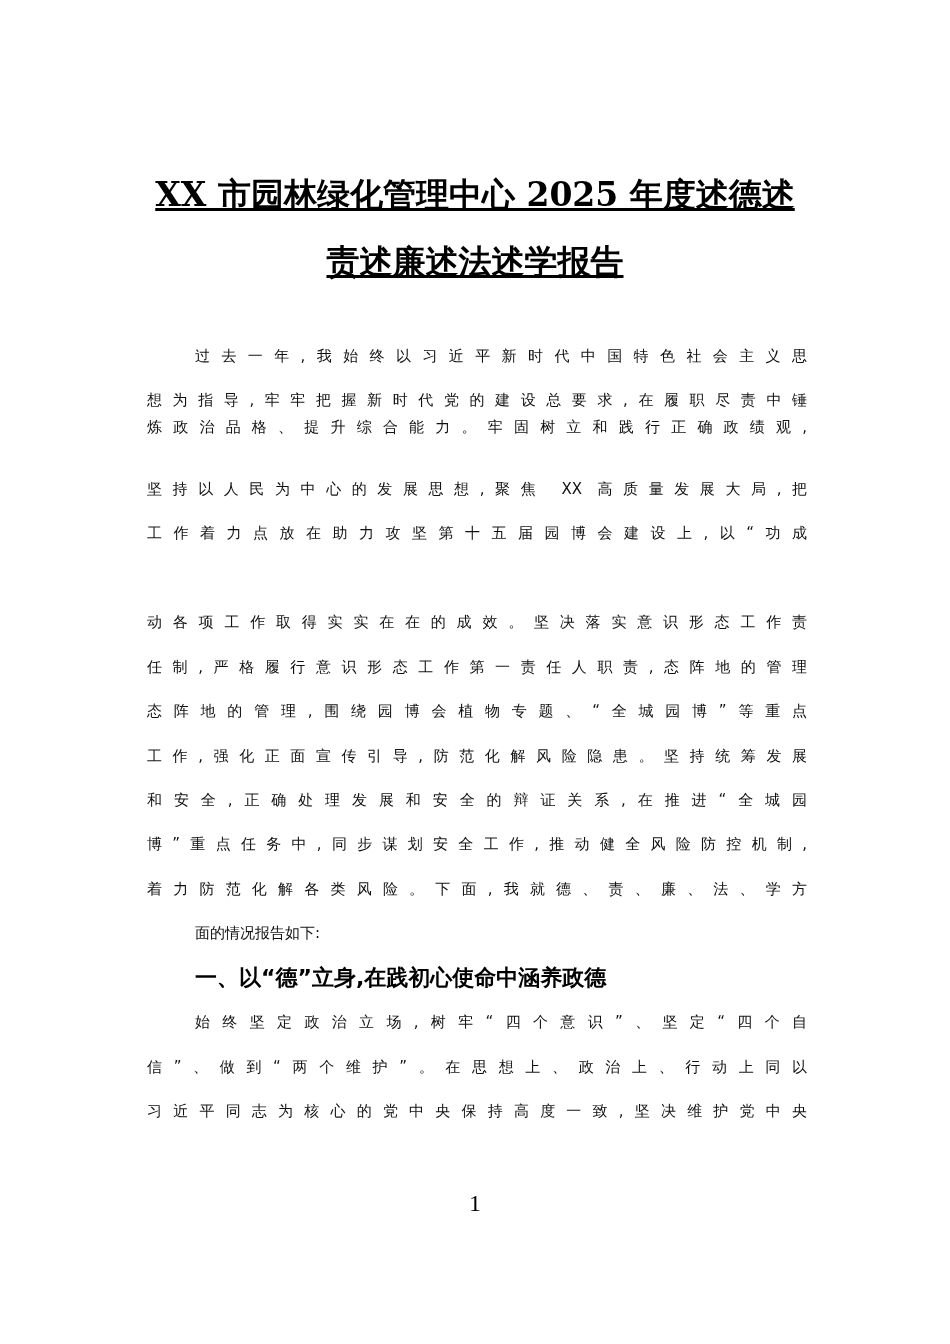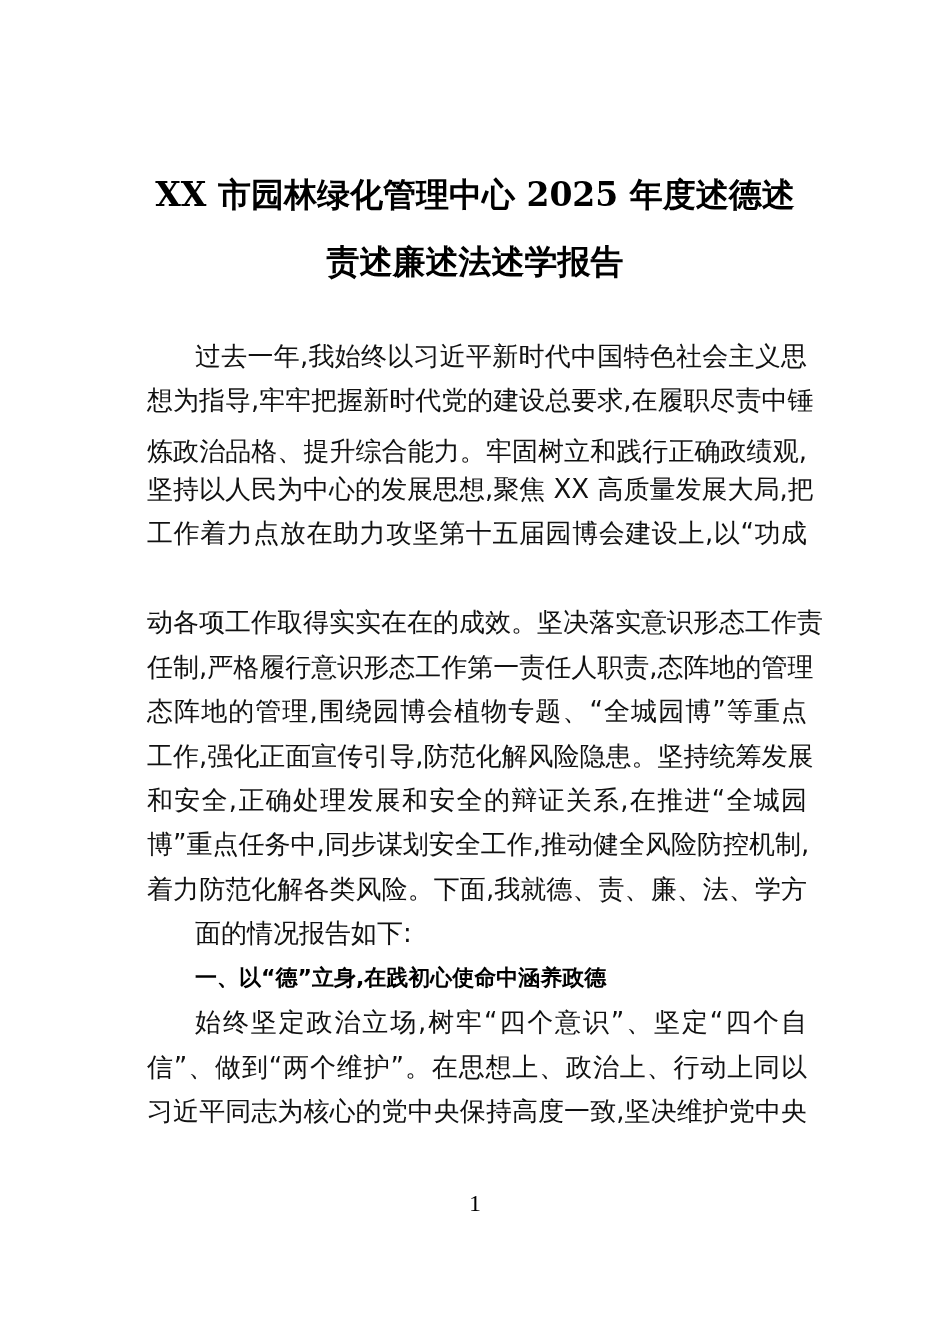--- a/index.html
+++ b/index.html
@@ -2,28 +2,28 @@
 <html><head>
   <meta charset="utf-8">
   <style>
     html, body { margin: 0; padding: 0; background: #ffffff; }
     body { width: 950px; height: 1344px; position: relative; overflow: hidden; }
     .page { position: absolute; left: 0; top: 0; width: 950px; height: 1344px; background: #fff; }
     .title {
       position: absolute; left: 0; width: 950px; text-align: center;
       font-family: "DejaVu Serif", "Liberation Serif", serif;
       font-weight: bold; font-size: 33px; color: #000; letter-spacing: 0px;
-      line-height: 40px; white-space: nowrap;
+      line-height: 40px; white-space: nowrap; text-decoration: underline;
     }
     .t1 { top: 175px; }
     .t2 { top: 242px; }
     .body-line {
       position: absolute; left: 147px; width: 660px;
       font-family: "DejaVu Sans", "Liberation Sans", sans-serif;
-      font-size: 26px; color: #111; line-height: 30px; white-space: nowrap;
+      font-size: 15px; color: #111; line-height: 30px; white-space: nowrap;
       text-align: justify; text-align-last: justify;
     }
     .body-line.last { text-align-last: left; margin-left: 48px; }
     .body-line.indent { left: 195px; width: 612px; }
     .heading {
       position: absolute; left: 195px;
       font-family: "DejaVu Sans", "Liberation Sans", sans-serif;
       font-weight: bold; font-size: 22px; color: #000; line-height: 30px; white-space: nowrap; text-align: center;
     }
     .page-number {
@@ -34,21 +34,21 @@
 </head>
 <body>
 
 <div class="page">
 
   <div class="title t1">XX 市园林绿化管理中心 2025 年度述德述</div>
   <div class="title t2">责述廉述法述学报告</div>
 
   <div class="body-line indent" style="top:341px">过去一年,我始终以习近平新时代中国特色社会主义思</div>
   <div class="body-line" style="top:385px">想为指导,牢牢把握新时代党的建设总要求,在履职尽责中锤</div>
-  <div class="body-line" style="top:436px">炼政治品格、提升综合能力。牢固树立和践行正确政绩观,</div>
+  <div class="body-line" style="top:412px">炼政治品格、提升综合能力。牢固树立和践行正确政绩观,</div>
   <div class="body-line" style="top:474px">坚持以人民为中心的发展思想,聚焦 XX 高质量发展大局,把</div>
   <div class="body-line" style="top:518px">工作着力点放在助力攻坚第十五届园博会建设上,以“功成</div>
   <div class="body-line" style="top:607px">动各项工作取得实实在在的成效。坚决落实意识形态工作责</div>
   <div class="body-line" style="top:652px">任制,严格履行意识形态工作第一责任人职责,态阵地的管理</div>
   <div class="body-line" style="top:741px">工作,强化正面宣传引导,防范化解风险隐患。坚持统筹发展</div>
   <div class="body-line" style="top:696px">态阵地的管理,围绕园博会植物专题、“全城园博”等重点</div>
   <div class="body-line" style="top:785px">和安全,正确处理发展和安全的辩证关系,在推进“全城园</div>
   <div class="body-line" style="top:829px">博”重点任务中,同步谋划安全工作,推动健全风险防控机制,</div>
   <div class="body-line" style="top:874px">着力防范化解各类风险。下面,我就德、责、廉、法、学方</div>
   <div class="body-line last" style="top:918px">面的情况报告如下:</div>

